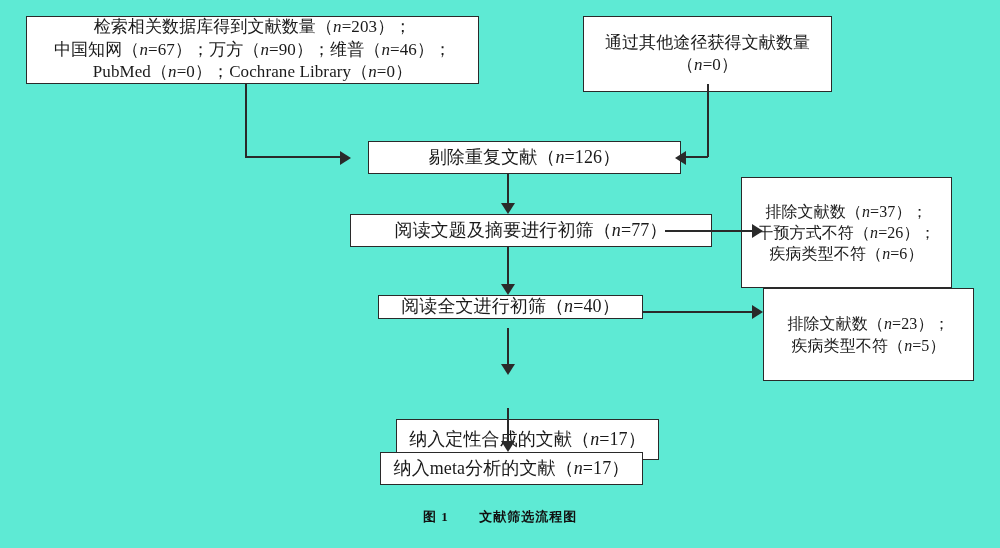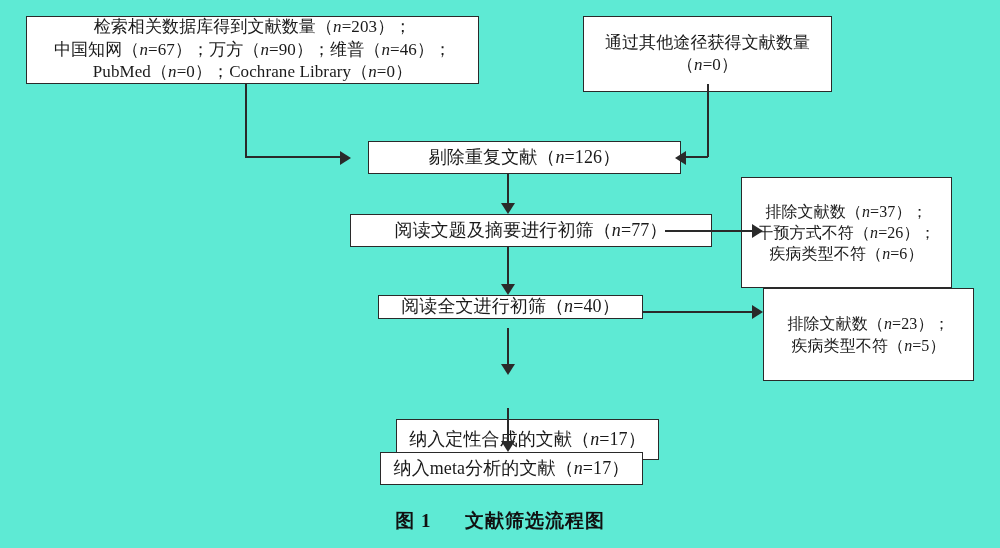--- a/index.html
+++ b/index.html
@@ -74,21 +74,21 @@
     height: 0;
     border-top: 7px solid transparent;
     border-bottom: 7px solid transparent;
     border-right: 11px solid #2a2a2a;
   }
   .caption {
     position: absolute;
     width: 100%;
     text-align: center;
     font-weight: bold;
-    font-size: 19px;
+    font-size: 13px;
     color: #111111;
     letter-spacing: 1px;
   }
   
   .fs-17 { font-size: 17px; }
   .fs-18 { font-size: 18px; }
   .fs-16 { font-size: 16px; }
 </style>
 </head>
 <body>

